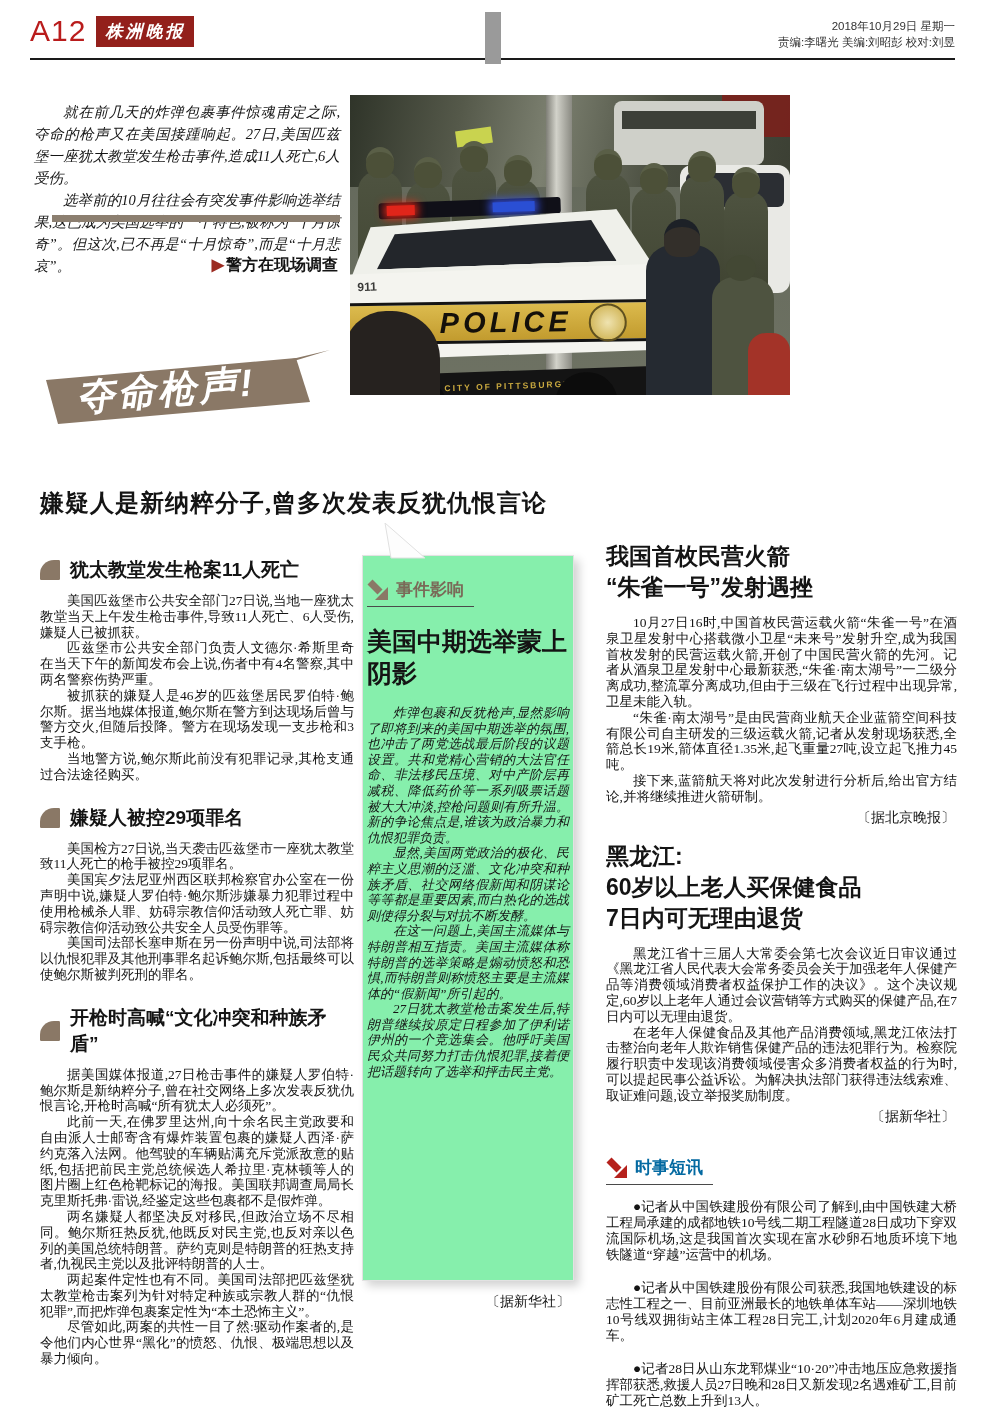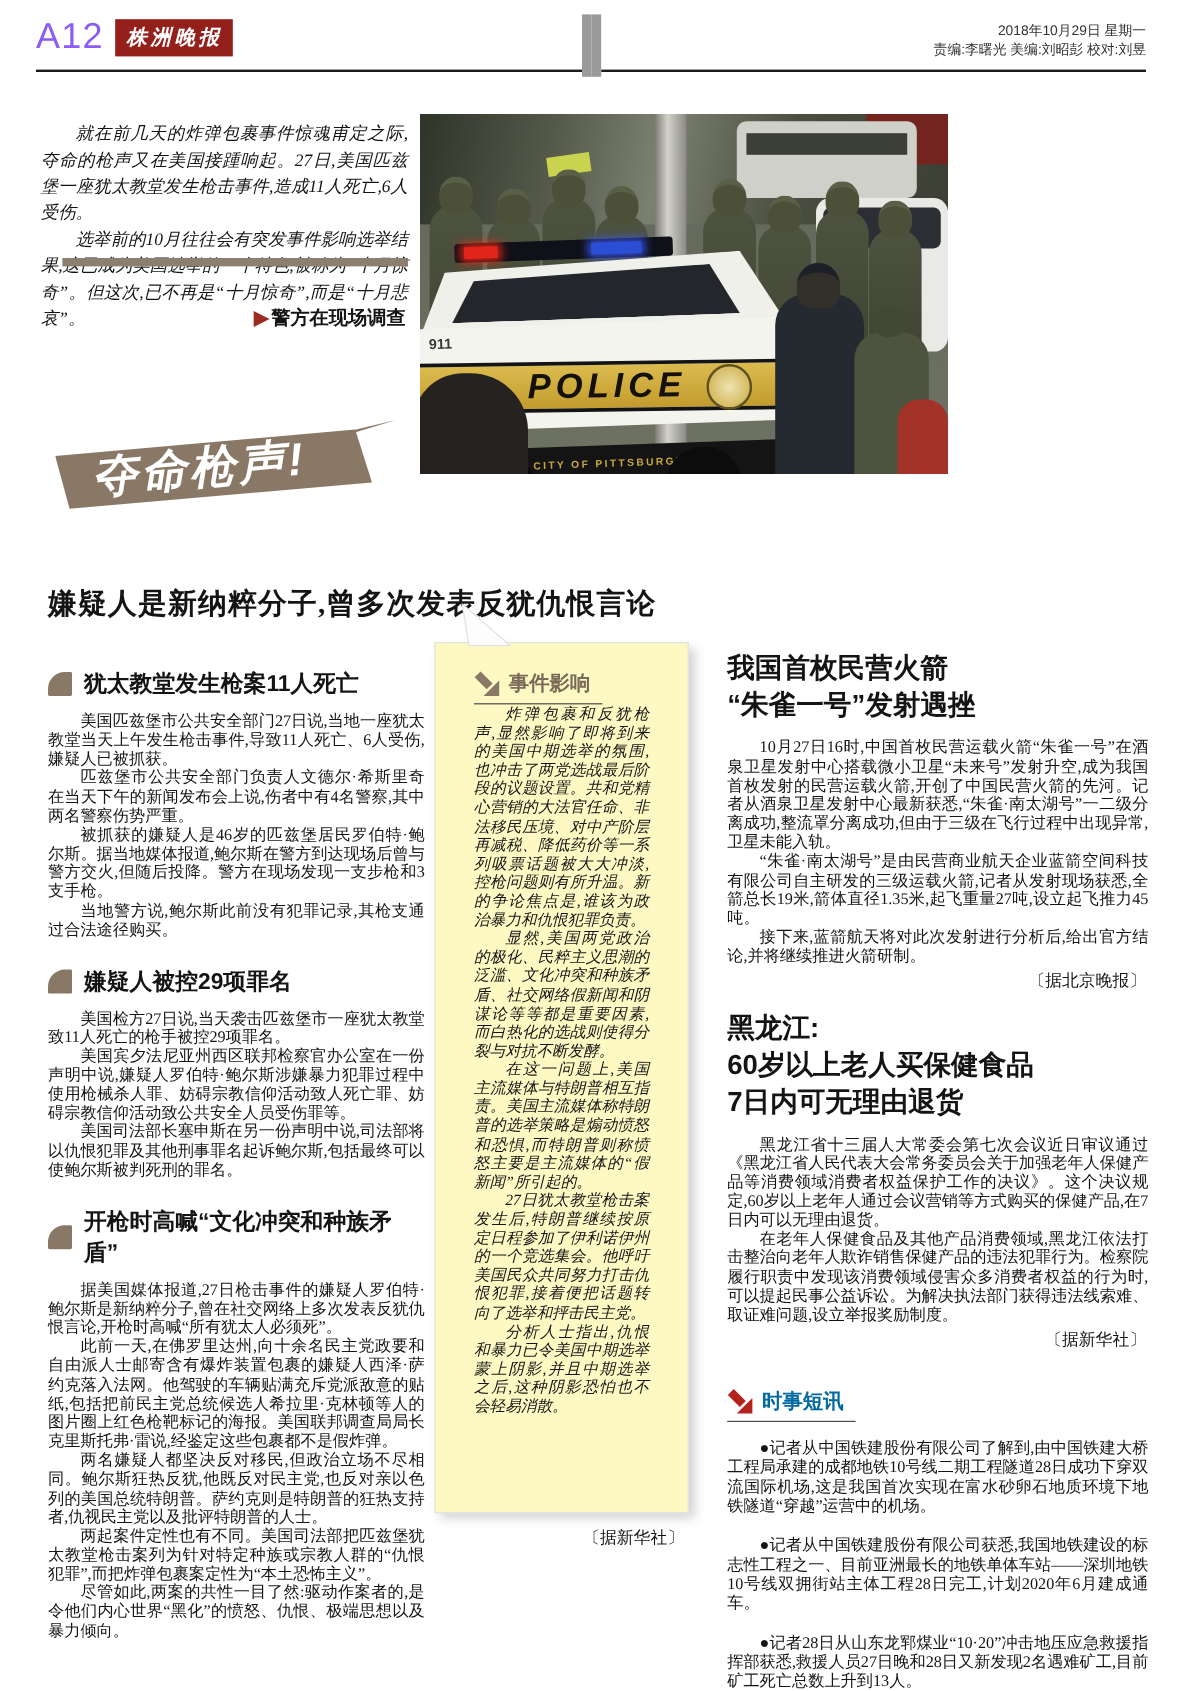--- a/index.html
+++ b/index.html
@@ -4,21 +4,21 @@
 <style>
   :root{
     --red:#9c2b21; --brown:#8a7866; --logo:#93201b; --bargray:#9a9a9a; --ink:#141414;
   }
   html,body{margin:0;padding:0;background:#fff;}
   .page{position:relative;width:985px;height:1409px;background:#fff;overflow:hidden;
         font-family:"Liberation Serif",serif;color:var(--ink);}
   
   .hdr{position:absolute;top:12px;left:30px;right:30px;height:46px;border-bottom:2px solid #1a1a1a;}
   .hdr-left{position:absolute;left:0;top:2px;display:flex;align-items:center;gap:10px;}
-  .pagenum{font-family:"Liberation Sans",sans-serif;font-size:30px;letter-spacing:1px;color:#8b5cf6;}
+  .pagenum{font-family:"Liberation Sans",sans-serif;font-size:30px;letter-spacing:1px;color:#b91c1c;}
   .masthead{background:var(--logo);color:#fff;font-family:"Liberation Serif",serif;
             font-style:italic;font-weight:bold;font-size:17px;letter-spacing:3px;padding:4px 9px;}
   .sec-title{position:absolute;left:50%;top:-6px;transform:translateX(-50%);background:#fff;
              display:flex;align-items:center;padding:6px 0 8px;z-index:2;}
   .sec-bar{width:8px;height:52px;background:var(--bargray);}
   .sec-text{font-family:"Liberation Serif",serif;font-weight:bold;font-size:33px;color:var(--red);
             letter-spacing:8px;margin:0 16px;}
   .dateline{position:absolute;right:0;top:6px;text-align:right;font-family:"Liberation Sans",sans-serif;
             font-size:11.5px;line-height:16px;color:#333;}
   
@@ -91,22 +91,22 @@
   .cols{position:absolute;top:535px;left:40px;right:28px;bottom:12px;display:flex;}
   .lcol{width:314px;}
   .mcol{width:212px;margin-left:8px;position:relative;}
   .rcol{flex:1;margin-left:32px;}
   .sect-hd{display:flex;align-items:center;gap:10px;margin:22px 0 10px;}
   .bullet{width:20px;height:20px;background:var(--brown);border-radius:70% 6% 6% 6%;flex:none;}
   .sect-title{font-family:"Liberation Sans",sans-serif;font-weight:bold;font-size:19px;}
   .body-p{margin:0;text-indent:2em;font-size:13.5px;line-height:15.8px;text-align:justify;}
   .sect{margin-bottom:18px;}
   
-  .card{position:relative;background:#fef9c3;border:1px solid #e2e2e2;
-        box-shadow:5px 5px 9px rgba(0,0,0,.18);padding:22px 32px 18px;min-height:726px;box-sizing:border-box;}
+  .card{position:relative;margin-top:20px;background:#86efac;border:1px solid #e2e2e2;
+        box-shadow:5px 5px 9px rgba(0,0,0,.18);padding:22px 4px 18px;min-height:726px;box-sizing:border-box;}
   .tail{position:absolute;top:-33px;left:8px;}
   .tag-row{display:inline-flex;align-items:flex-end;gap:7px;border-bottom:1.5px solid #4a4a4a;
            padding-bottom:5px;padding-right:10px;}
   .tag-label{font-family:"Liberation Sans",sans-serif;font-weight:bold;font-size:17px;color:#7a6a58;}
   .tag-label.red{color:#0369a1;}
   .impact-title{font-family:"Liberation Sans",sans-serif;font-weight:bold;font-size:25px;
                 line-height:32px;margin:18px 0 16px;}
   .impact-p{margin:0;text-indent:2em;font-style:italic;font-size:13px;line-height:15.6px;text-align:justify;}
   .attrib{text-align:right;font-size:14px;margin:12px 4px 0;}
   
@@ -252,27 +252,27 @@
         <svg class="tail" width="70" height="36" viewBox="0 0 70 36">
           <polygon points="14,0 54,35 20,35" fill="#fdfdfd" stroke="#e0e0e0" stroke-width="1"></polygon>
         </svg>
         <div class="tag-row">
           <svg width="22" height="22" viewBox="0 0 22 22">
             <line x1="3" y1="3" x2="13" y2="13" stroke="#8a7866" stroke-width="7"></line>
             <polygon points="8,21 21,21 21,8" fill="#8a7866"></polygon>
           </svg>
           <span class="tag-label">事件影响</span>
         </div>
+        <div class="impact-title">美国中期选举蒙上阴影</div>
         <div>
 
         <p class="impact-p">炸弹包裹和反犹枪声,显然影响了即将到来的美国中期选举的氛围,也冲击了两党选战最后阶段的议题设置。共和党精心营销的大法官任命、非法移民压境、对中产阶层再减税、降低药价等一系列吸票话题被大大冲淡,控枪问题则有所升温。新的争论焦点是,谁该为政治暴力和仇恨犯罪负责。</p>
             <p class="impact-p">显然,美国两党政治的极化、民粹主义思潮的泛滥、文化冲突和种族矛盾、社交网络假新闻和阴谋论等等都是重要因素,而白热化的选战则使得分裂与对抗不断发酵。</p>
             <p class="impact-p">在这一问题上,美国主流媒体与特朗普相互指责。美国主流媒体称特朗普的选举策略是煽动愤怒和恐惧,而特朗普则称愤怒主要是主流媒体的“假新闻”所引起的。</p>
             <p class="impact-p">27日犹太教堂枪击案发生后,特朗普继续按原定日程参加了伊利诺伊州的一个竞选集会。他呼吁美国民众共同努力打击仇恨犯罪,接着便把话题转向了选举和抨击民主党。</p>
-            <p class="impact-p">分析人士指出,仇恨和暴力已令美国中期选举蒙上阴影,并且中期选举之后,这种阴影恐怕也不会轻易消散。</p>
           </div>
       </div>
       <div class="attrib">〔据新华社〕</div>
     </div>
 
     <div class="rcol">
       <div>
         <div class="art-title">
           <span>我国首枚民营火箭</span>
           <span>“朱雀一号”发射遇挫</span>

